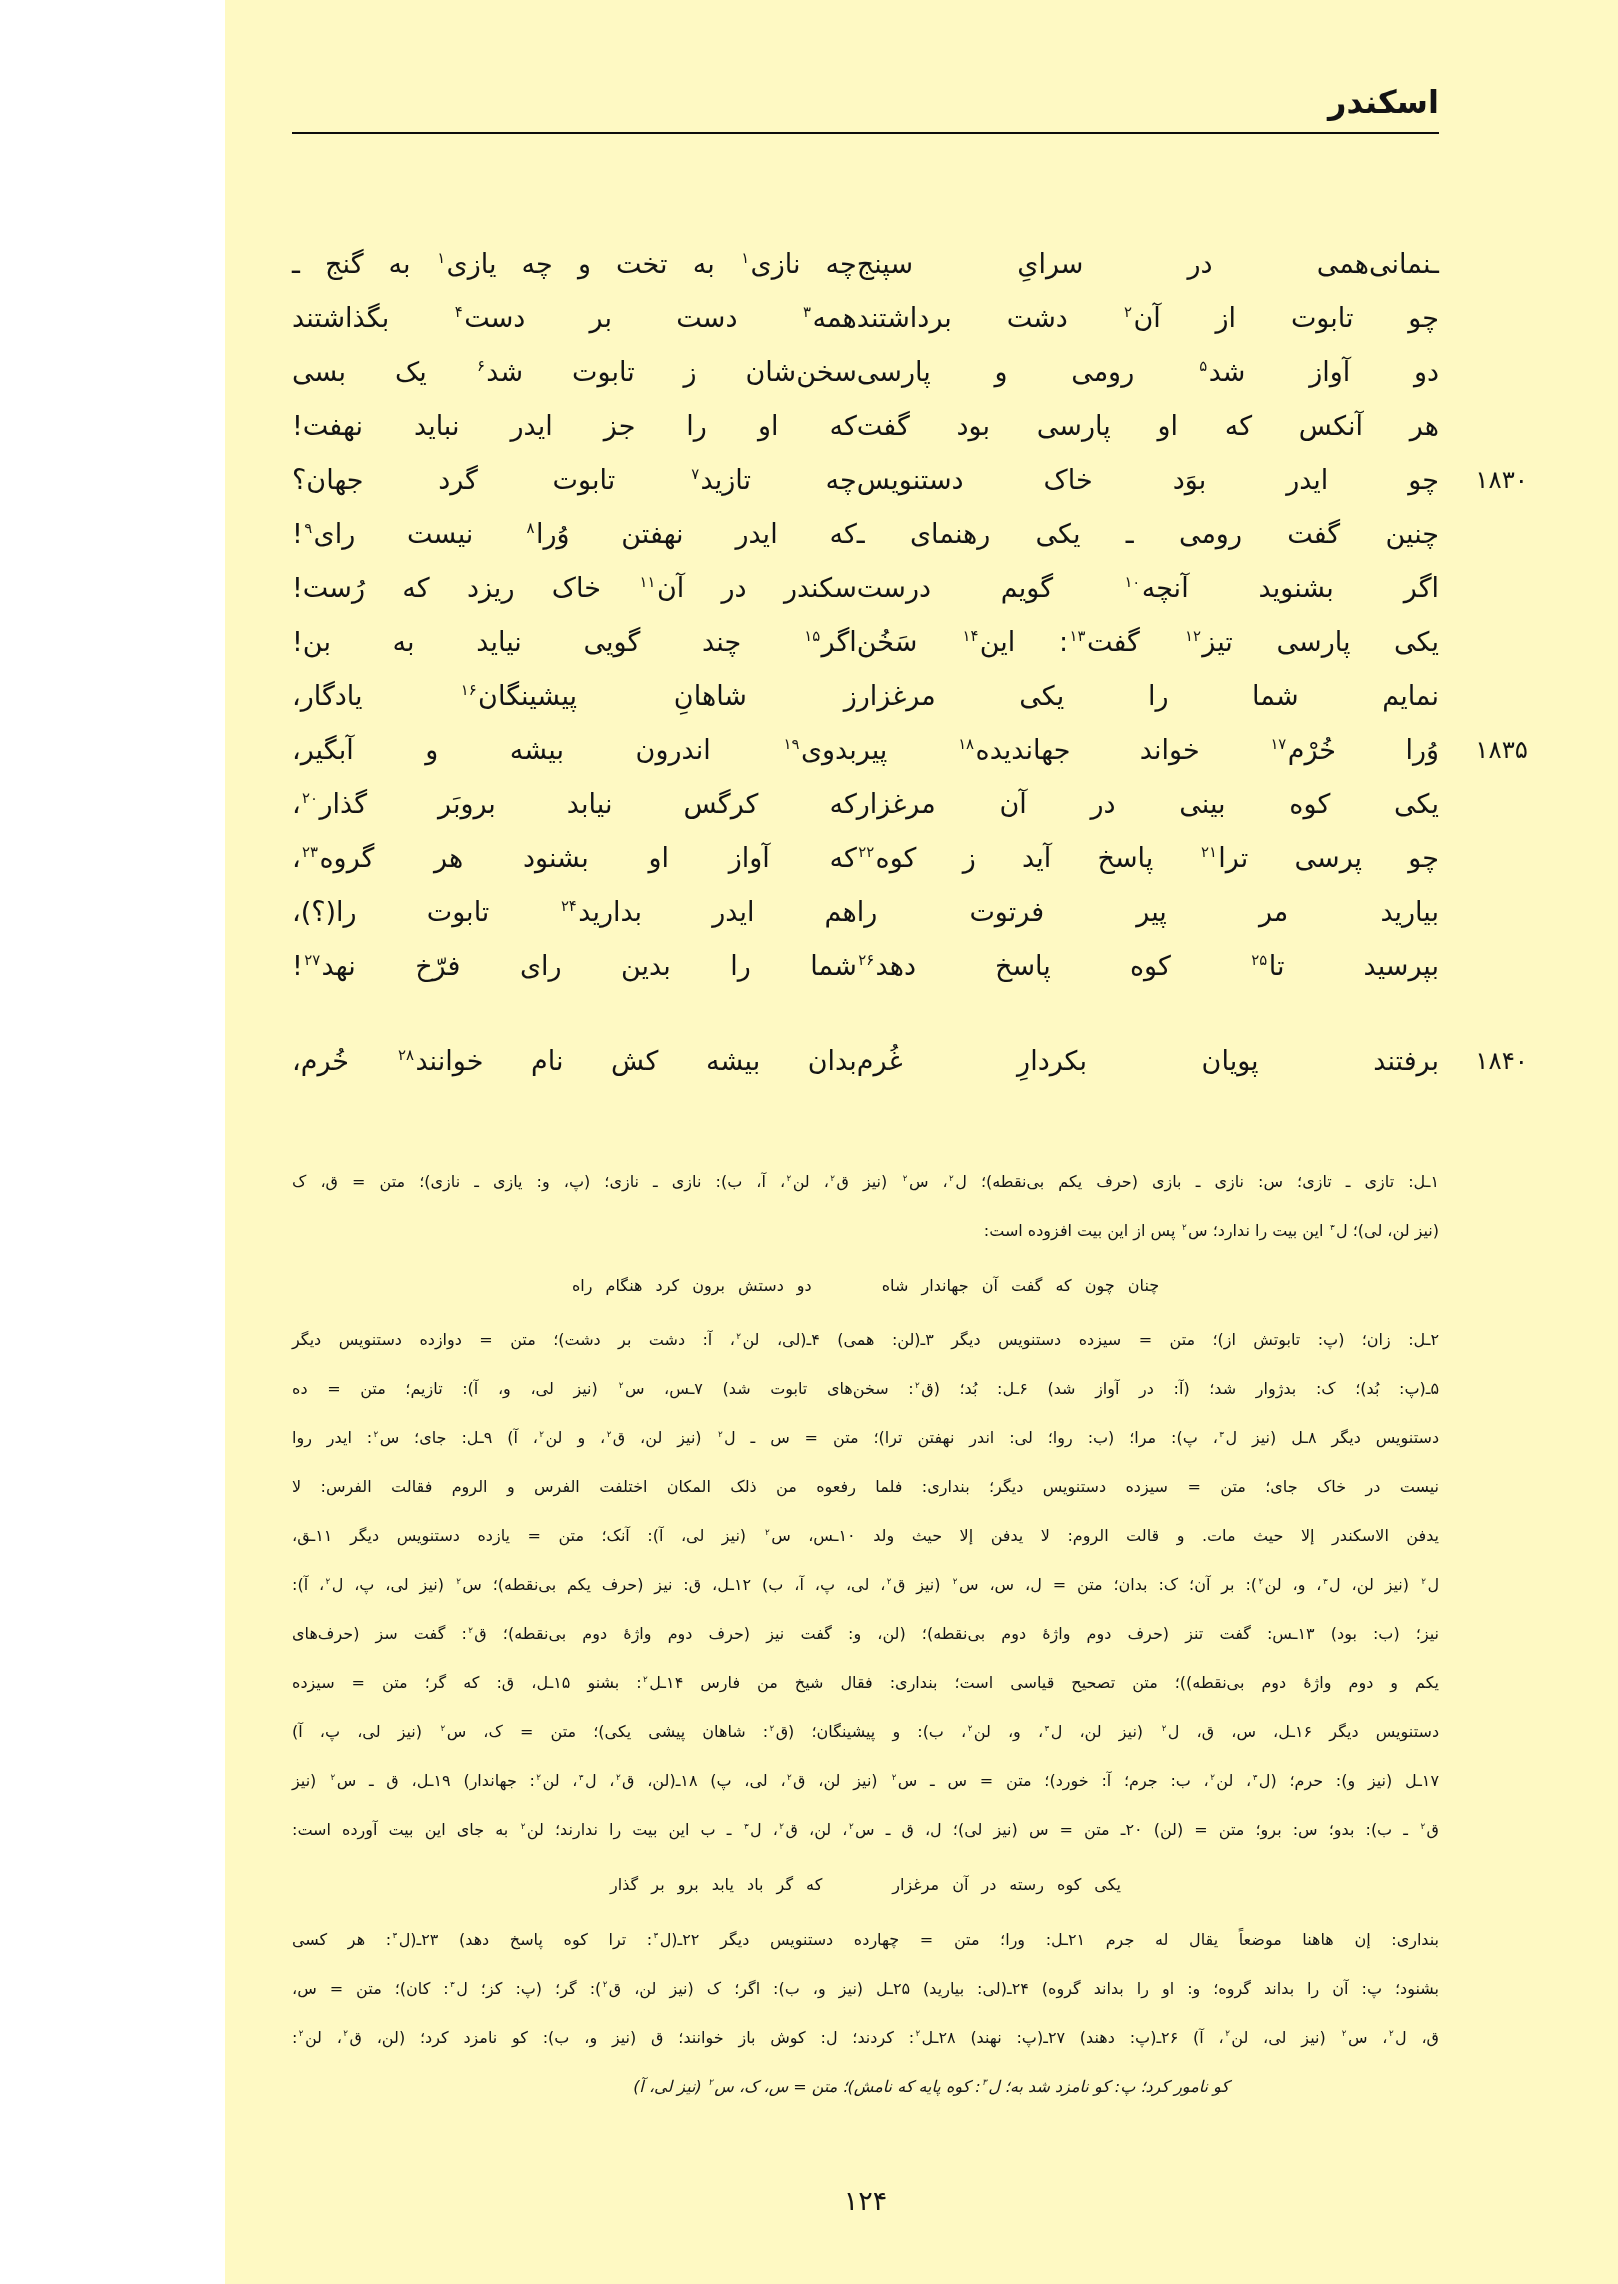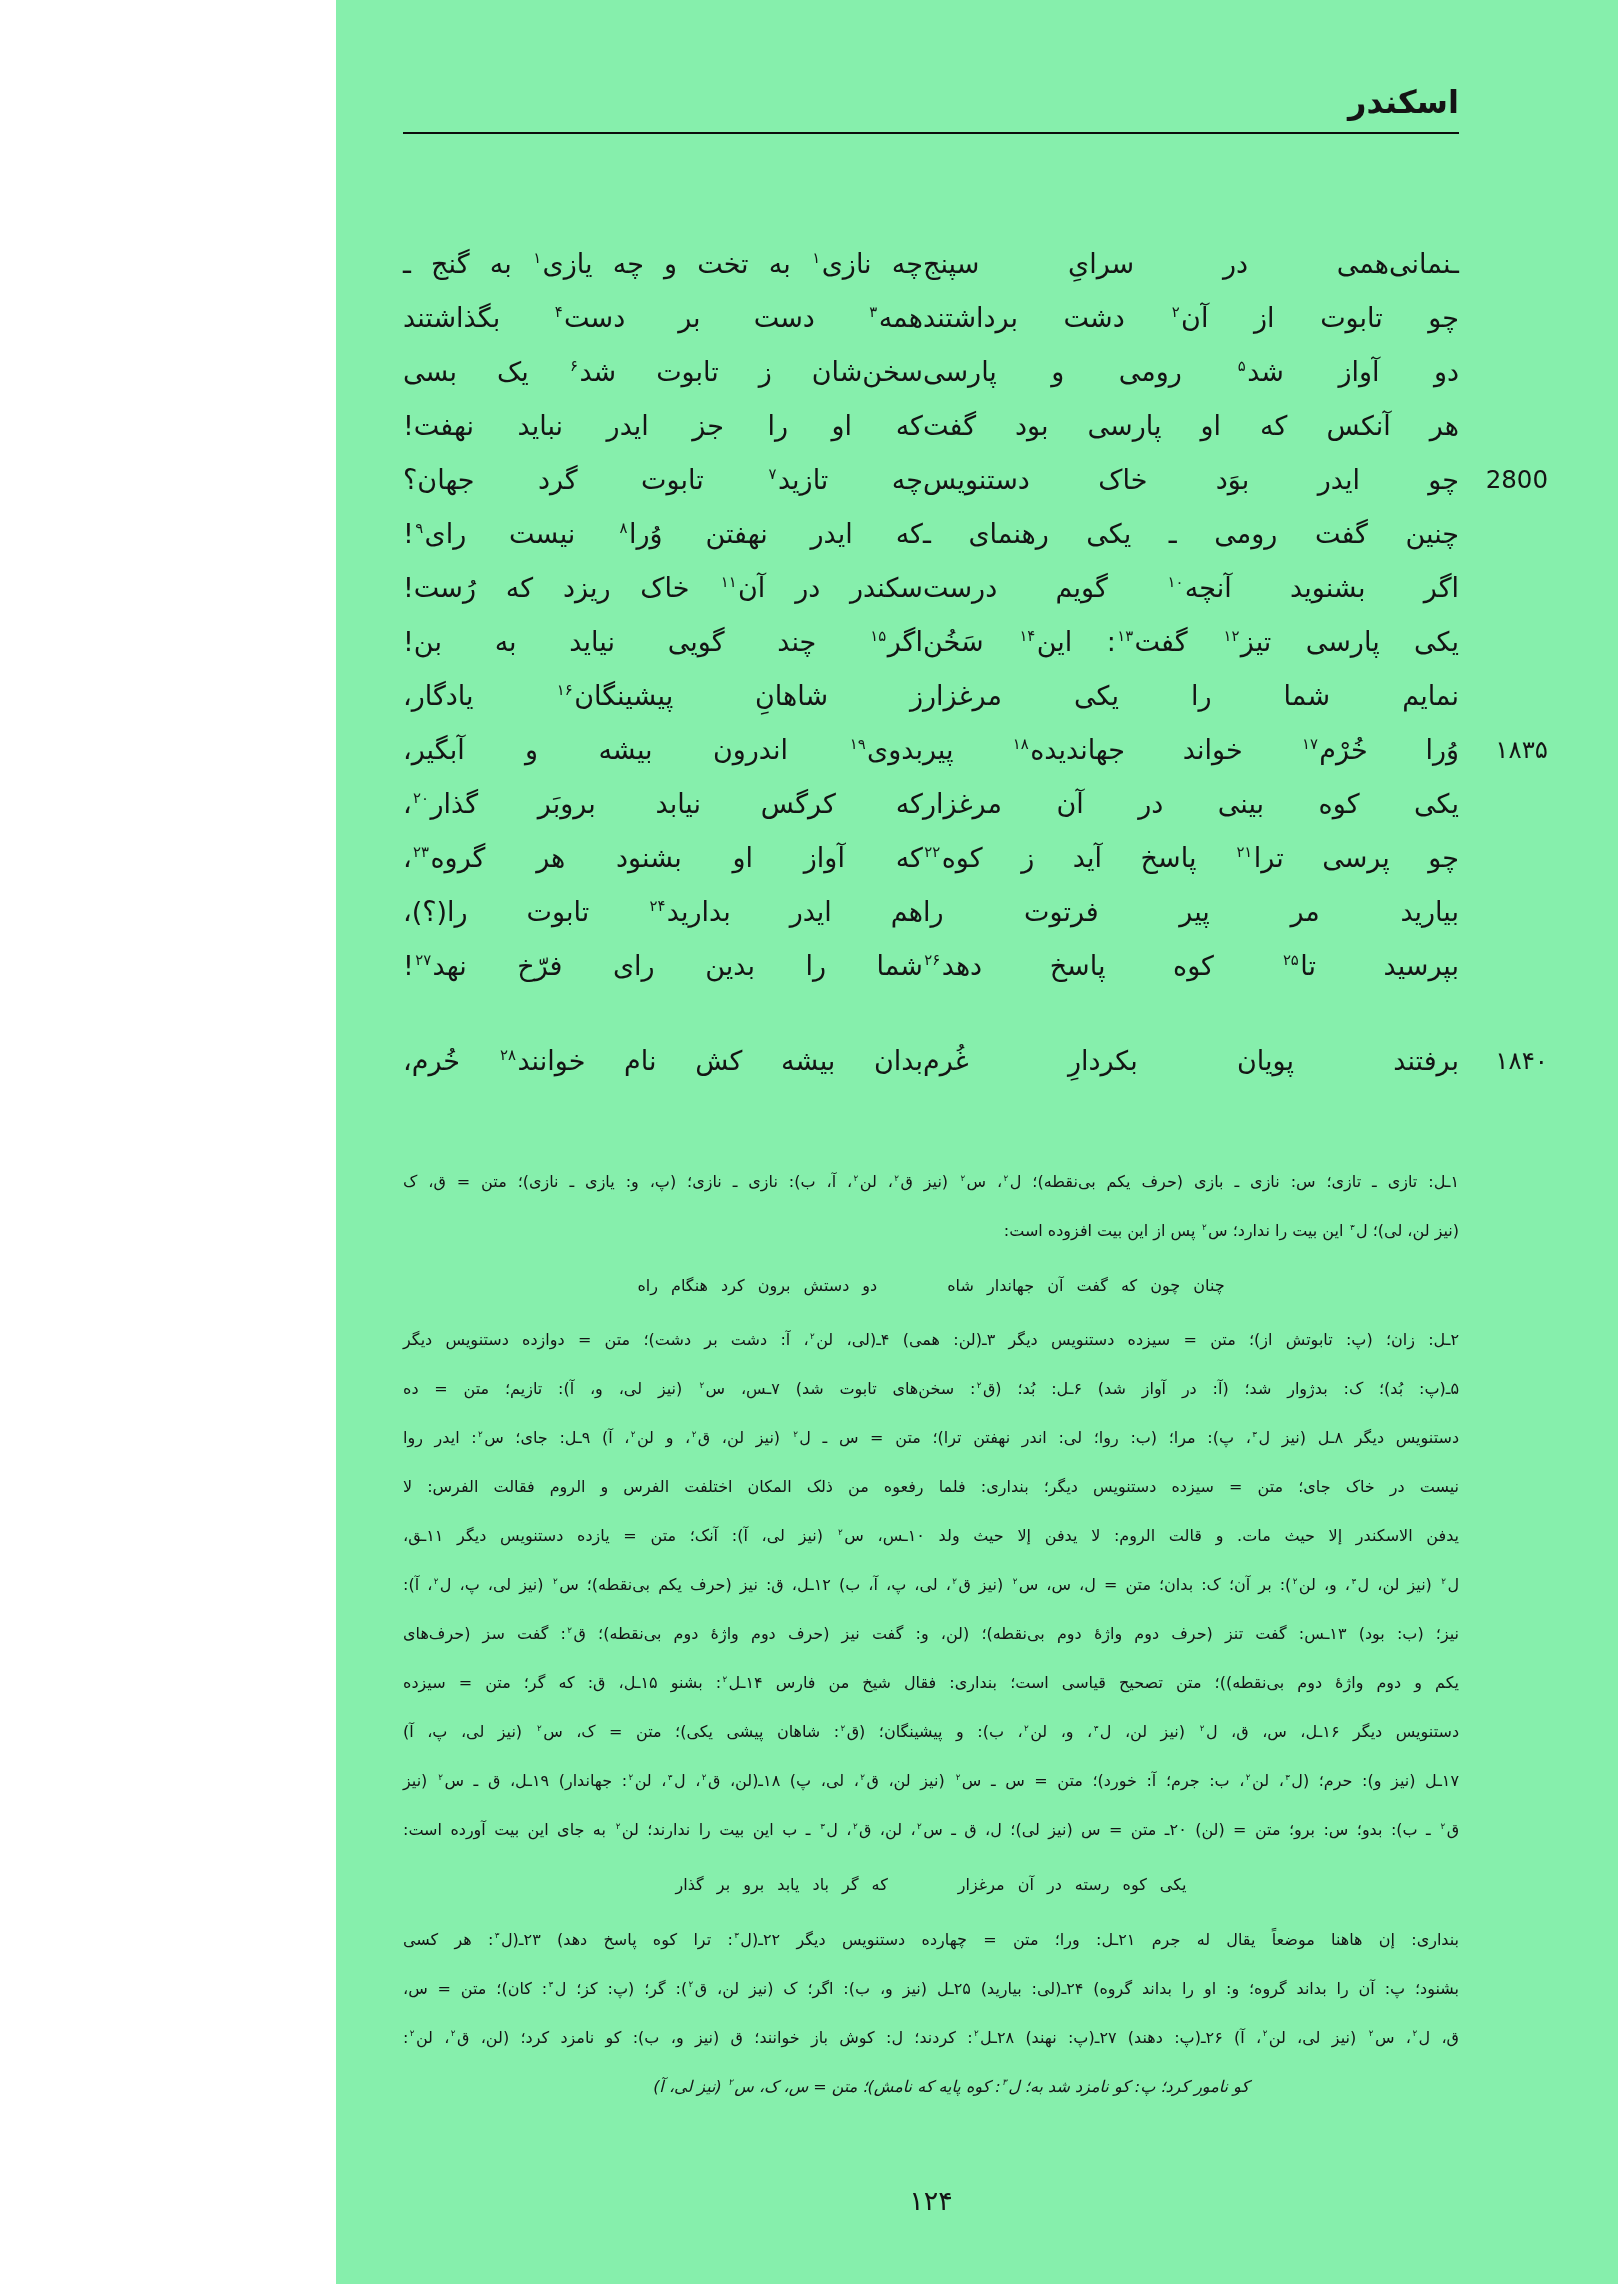--- a/index.html
+++ b/index.html
@@ -1,21 +1,21 @@
 <!DOCTYPE html>
 <html lang="fa" dir="rtl" style="font-size:11.2px"><head>
 <meta charset="utf-8">
 <style>
   html,body{margin:0;padding:0;background:#ffffff;}
   .page{
     position:relative;
-    width:1282px;height:2284px;
+    width:1393px;height:2284px;
     box-sizing:border-box;
-    padding:0 70px 0 67px;
-    background:#86efac;
+    padding:0 90px 0 67px;
+    background:#fef9c3;
     color:#141414;
     font-family:"DejaVu Sans", sans-serif;
     direction:rtl;
     overflow:hidden;
   }
   
   .textcol{margin-right:89px;}
 
   .running-head{padding-top:83px;text-align:right;font-size:32px;font-weight:bold;}
   .head-rule{border:0;border-top:2.8px solid #0d0d0d;margin:11.2px 0 0 0;}
@@ -61,21 +61,21 @@
         </div>
         <div class="verse-row">
           <span class="hemi first">دو آواز شد<sup>۵</sup> رومی و پارسی</span>
           <span class="hemi second">سخن‌شان ز تابوت شد<sup>۶</sup> یک بسی</span>
         </div>
         <div class="verse-row">
           <span class="hemi first">هر آنکس که او پارسی بود گفت</span>
           <span class="hemi second">که او را جز ایدر نباید نهفت!</span>
         </div>
         <div class="verse-row">
-          <span class="verse-num">2800</span>
+          <span class="verse-num">۱۸۳۰</span>
           <span class="hemi first">چو ایدر بوَد خاک دستنویس</span>
           <span class="hemi second">چه تازید<sup>۷</sup> تابوت گرد جهان؟</span>
         </div>
         <div class="verse-row">
           <span class="hemi first">چنین گفت رومی ـ یکی رهنمای ـ</span>
           <span class="hemi second">که ایدر نهفتن وُرا<sup>۸</sup> نیست رای<sup>۹</sup>!</span>
         </div>
         <div class="verse-row">
           <span class="hemi first">اگر بشنوید آنچه<sup>۱۰</sup> گویم درست</span>
           <span class="hemi second">سکندر در آن<sup>۱۱</sup> خاک ریزد که رُست!</span>

